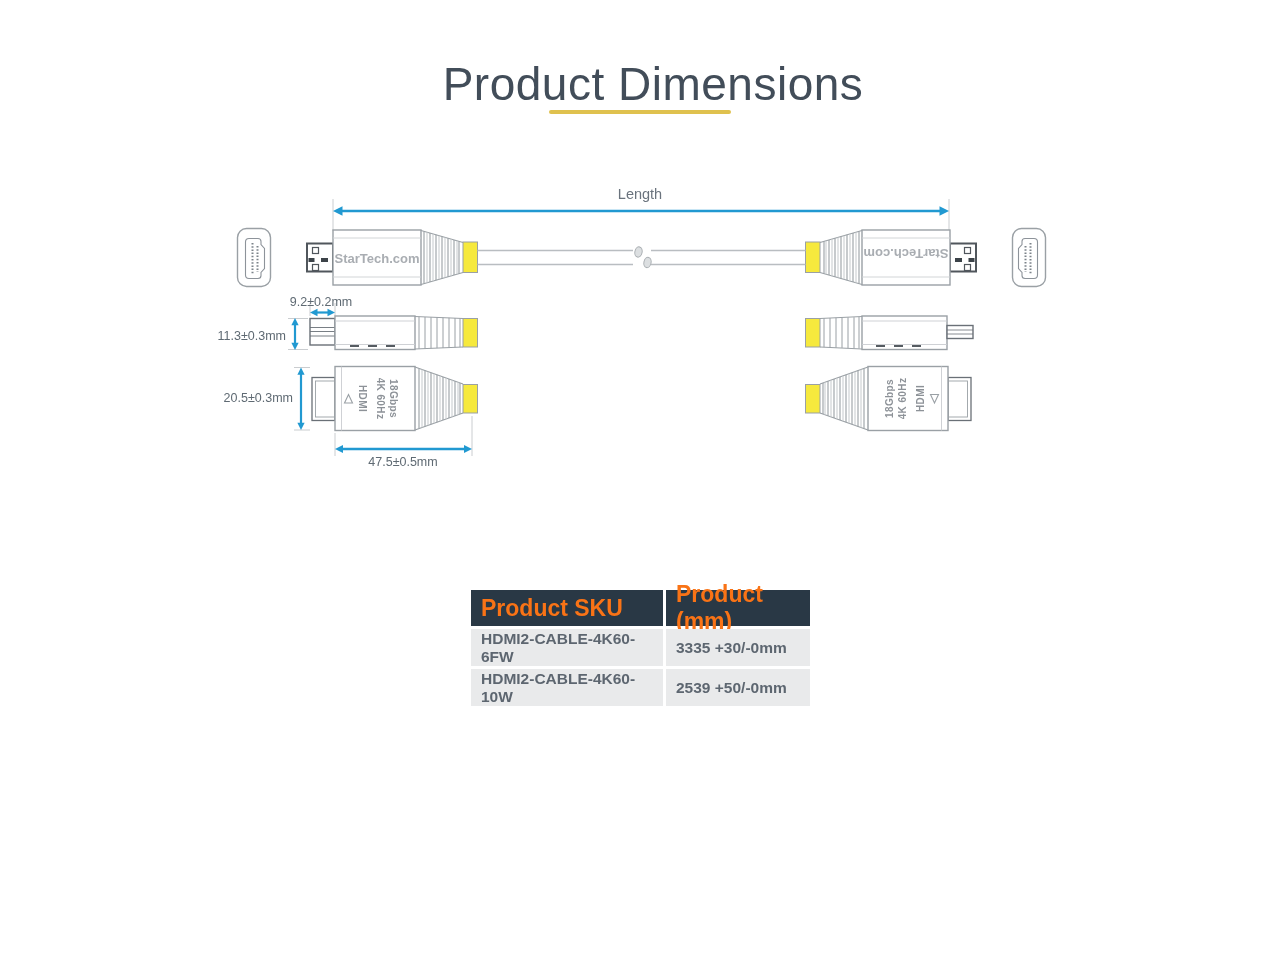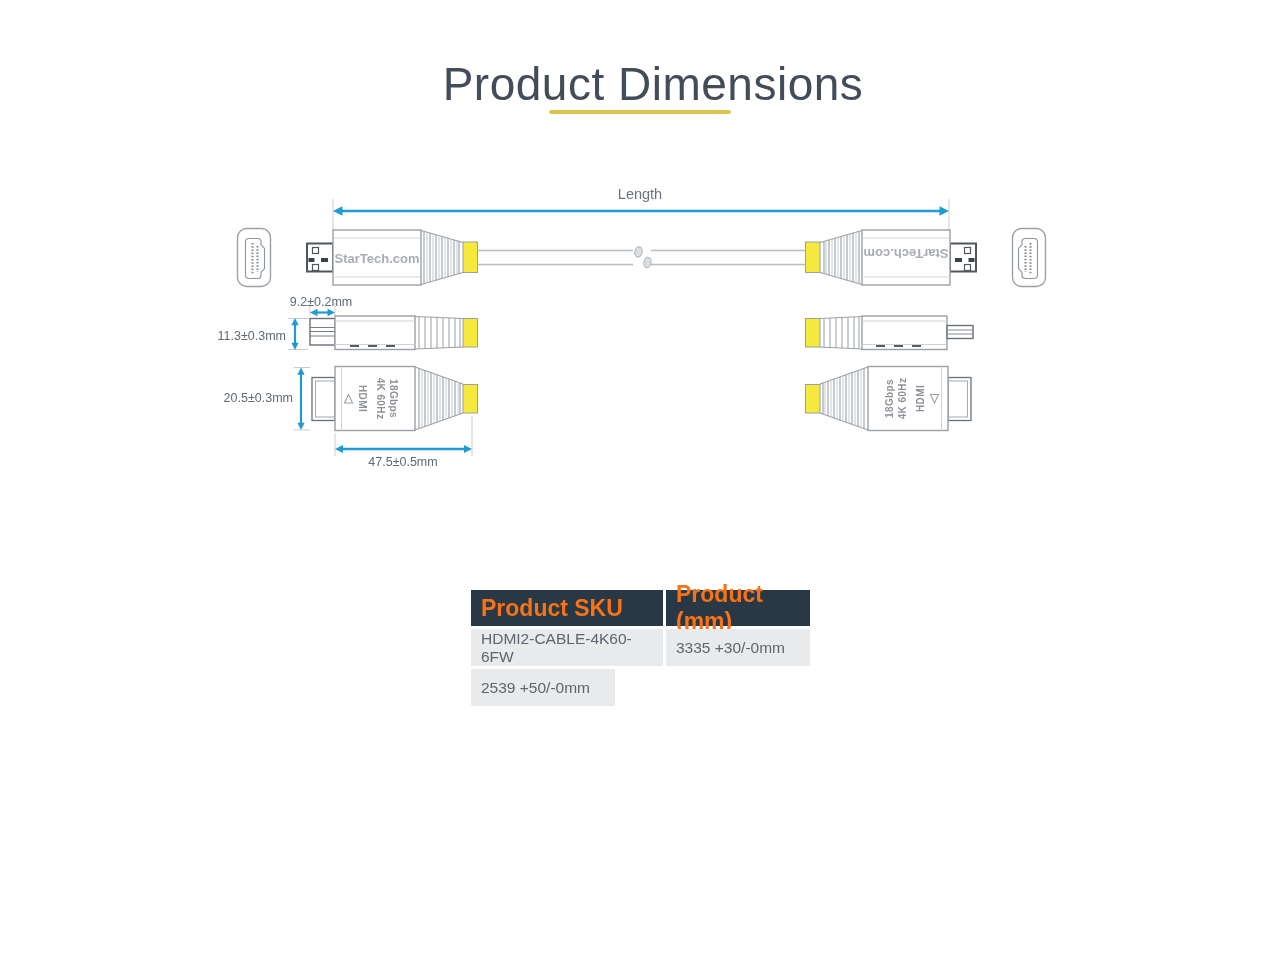--- a/index.html
+++ b/index.html
@@ -11,21 +11,21 @@
          border-radius:2px;background:#dfc14e;}
   #diagram{position:absolute;left:0;top:150px;}
   svg text{font-family:"Liberation Sans",sans-serif;}
   .dimlabel{font-size:12.5px;fill:#5f6a73;}
   .marktext{font-size:10px;font-weight:bold;fill:#8d9298;letter-spacing:.4px;}
   
   #sku-table{position:absolute;left:471px;top:590px;width:339px;}
   #sku-table .tr{display:flex;margin-bottom:3px;}
   #sku-table .thead{height:36px;}
   #sku-table .thead .c{background:#293845;color:#f97316;font-size:23px;font-weight:bold;}
-  #sku-table .trow{height:37px;}
+  #sku-table .trow{height:37px;font-weight:bold;}
   #sku-table .trow .c{background:#e9eaeb;color:#5d6670;font-size:15.5px;}
   #sku-table .c{display:flex;align-items:center;padding-left:10px;box-sizing:border-box;}
   #sku-table .c1{width:192px;margin-right:3px;}
   #sku-table .c2{width:144px;}
 </style>
 </head>
 <body>
 
 <div id="page">
 
@@ -159,17 +159,18 @@
   <div id="sku-table">
     <div class="tr thead">
       <div class="c c1">Product SKU</div>
       <div class="c c2">Product (mm)</div>
     </div>
     <div class="tr trow">
       <div class="c c1">HDMI2-CABLE-4K60-6FW</div>
       <div class="c c2">3335 +30/-0mm</div>
     </div>
     <div class="tr trow">
+      <div class="c c1">HDMI2-CABLE-4K60-10W</div>
       <div class="c c2">2539 +50/-0mm</div>
     </div>
   </div>
 
 </div>
 
 </body></html>

